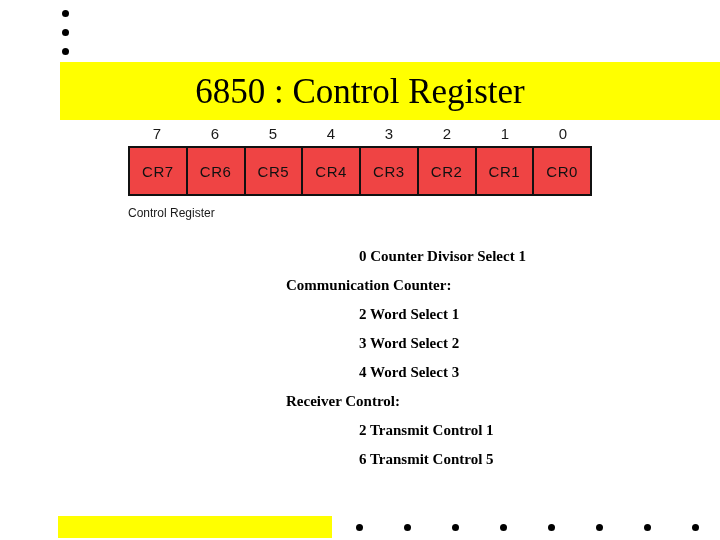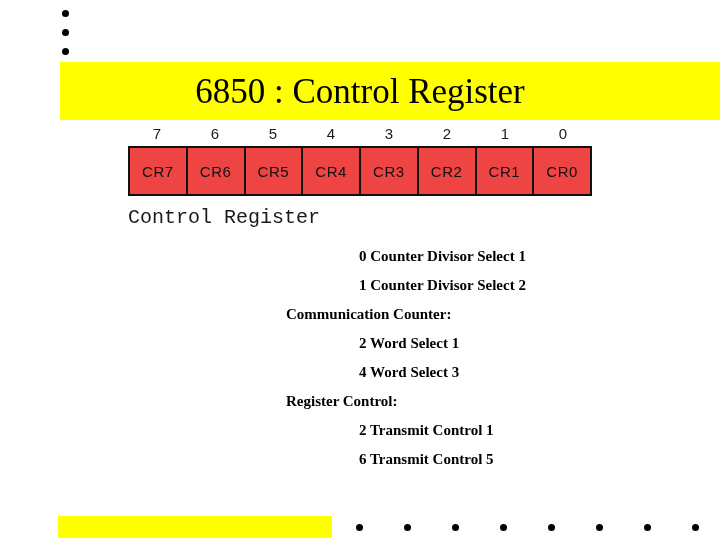--- a/index.html
+++ b/index.html
@@ -104,22 +104,22 @@
     align-items: center;
     justify-content: center;
     letter-spacing: 0.5px;
   }
   .reg-cell.last { border-right: none; }
 
   .reg-caption {
     position: absolute;
     left: 128px;
     top: 206px;
-    font-family: Liberation Mono, monospace;
-    font-size: 20px;
+    font-family: Liberation Sans, sans-serif;
+    font-size: 12px;
     color: #1a1a1a;
     white-space: nowrap;
   }
 
   
   .desc-list {
     position: absolute;
     left: 0;
     top: 242px;
     width: 720px;
@@ -196,25 +196,25 @@
         <div class="reg-cell">CR3</div>
         <div class="reg-cell">CR2</div>
         <div class="reg-cell">CR1</div>
         <div class="reg-cell last">CR0</div>
       </div>
   </div>
   <div class="reg-caption">Control Register</div>
 
   <div class="desc-list">
       <div class="desc-line lvl-item">0 Counter Divisor Select 1</div>
-      <div class="desc-line lvl-item">1 Counter Divisor Select 2</div>
       <div class="desc-line lvl-head">Communication Counter:</div>
       <div class="desc-line lvl-item">2 Word Select 1</div>
+      <div class="desc-line lvl-item">3 Word Select 2</div>
       <div class="desc-line lvl-item">4 Word Select 3</div>
-      <div class="desc-line lvl-head">Register Control:</div>
+      <div class="desc-line lvl-head">Receiver Control:</div>
       <div class="desc-line lvl-item">2 Transmit Control 1</div>
       <div class="desc-line lvl-item">6 Transmit Control 5</div>
     </div>
 
   <div class="bottom-bar"></div>
 
   <div class="bottomdots">
       <span class="dot" style="left: 0px;"></span>
       <span class="dot" style="left: 48px;"></span>
       <span class="dot" style="left: 96px;"></span>

